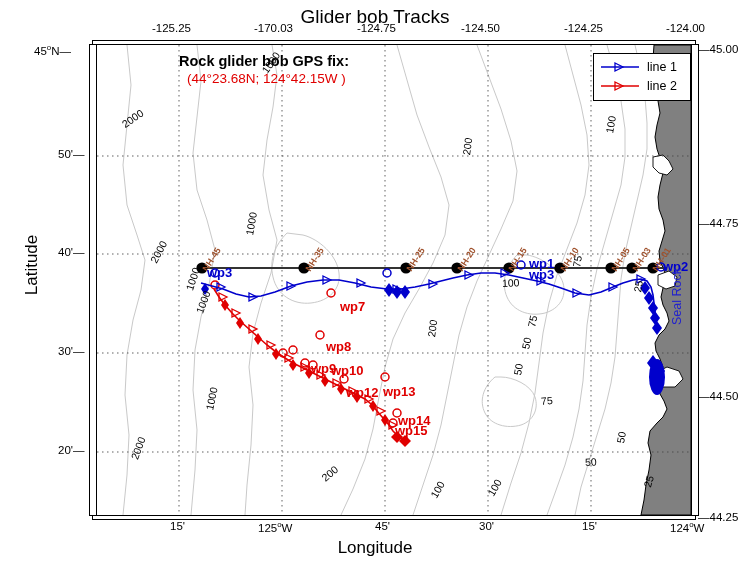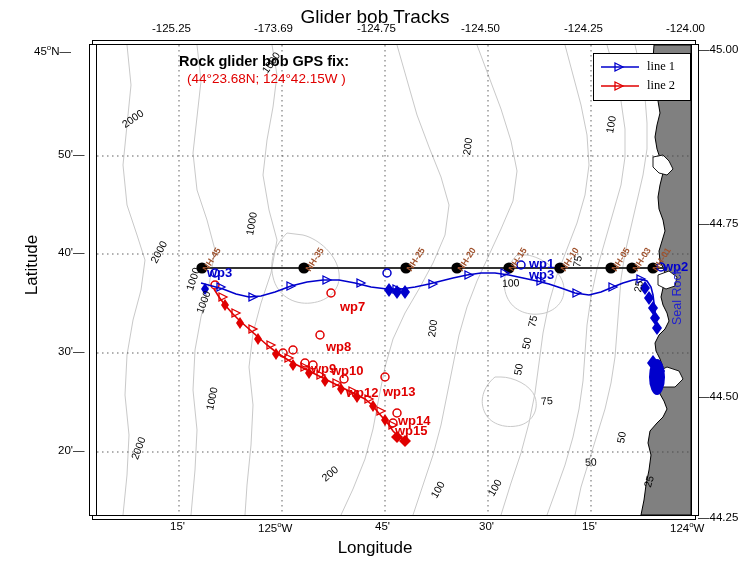--- a/index.html
+++ b/index.html
@@ -29,21 +29,21 @@
             transform:rotate(-90deg);transform-origin:left top;white-space:nowrap;}
   sup{font-size:0.68em;vertical-align:super;}
 </style>
 </head>
 <body>
 
 <div class="abs" id="title">Glider bob Tracks</div>
 
 <div class="abs" id="top-ticks">
     <div class="abs tick-lbl" style="top: 22px; left: 152px;">-125.25</div>
-    <div class="abs tick-lbl" style="top: 22px; left: 254px;">-173.69</div>
+    <div class="abs tick-lbl" style="top: 22px; left: 254px;">-170.03</div>
     <div class="abs tick-lbl" style="top: 22px; left: 357px;">-124.75</div>
     <div class="abs tick-lbl" style="top: 22px; left: 461px;">-124.50</div>
     <div class="abs tick-lbl" style="top: 22px; left: 564px;">-124.25</div>
     <div class="abs tick-lbl" style="top: 22px; left: 666px;">-124.00</div>
   </div>
 
 <div class="abs" id="bottom-ticks">
     <div class="abs tick-lbl" style="top: 520px; left: 170px;">15'</div>
     <div class="abs tick-lbl" style="top: 520px; left: 258px;">125<sup>o</sup>W</div>
     <div class="abs tick-lbl" style="top: 520px; left: 375px;">45'</div>
@@ -300,21 +300,21 @@
       <div class="cont-lbl" style="left: 393px; top: 444px; transform: rotate(-60deg); transform-origin: left center;">100</div>
     </div>
 
   <div class="sealrock" style="left:573px;top:280px;">Seal Rock</div>
 
   <div class="abs" style="left:82px;top:8px;">
     <div class="annot-b" style="position:static;">Rock glider bob GPS fix:</div>
     <div class="annot-r" style="margin-top:2px;margin-left:8px;">(44°23.68N; 124°42.15W )</div>
   </div>
 
-  <div class="abs legendbox" style="left:496px;top:8px;font-family:Liberation Serif, serif;">
+  <div class="abs legendbox" style="left:496px;top:8px;">
     <div class="leg-row" style="margin-top:3px;">
       <svg width="42" height="14">
         <line x1="2" y1="7" x2="40" y2="7" stroke="#0000cc" stroke-width="1.6"></line>
         <polygon points="16,3 24,7 16,11" fill="none" stroke="#0000cc" stroke-width="1.3"></polygon>
       </svg>
       <span class="leg-txt">line 1</span>
     </div>
     <div class="leg-row">
       <svg width="42" height="14">
         <line x1="2" y1="7" x2="40" y2="7" stroke="#e00000" stroke-width="1.6"></line>

